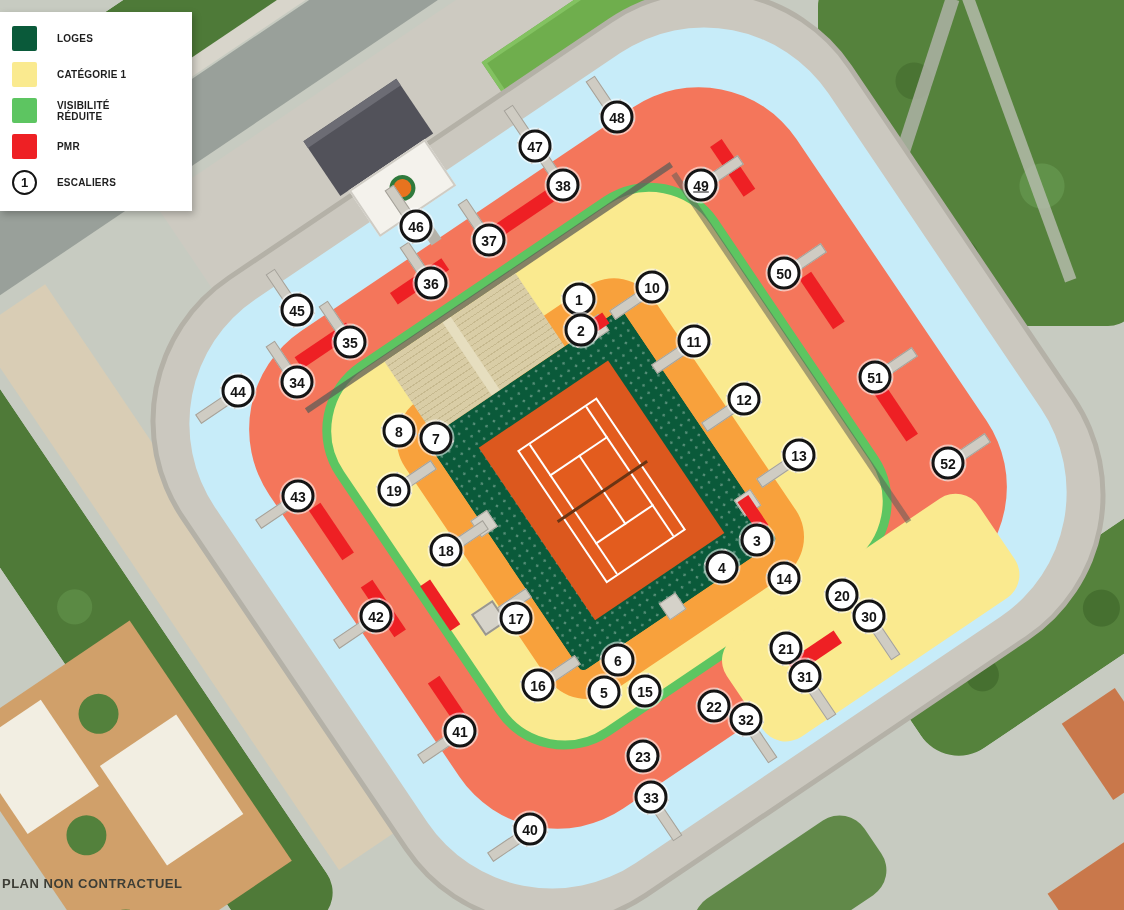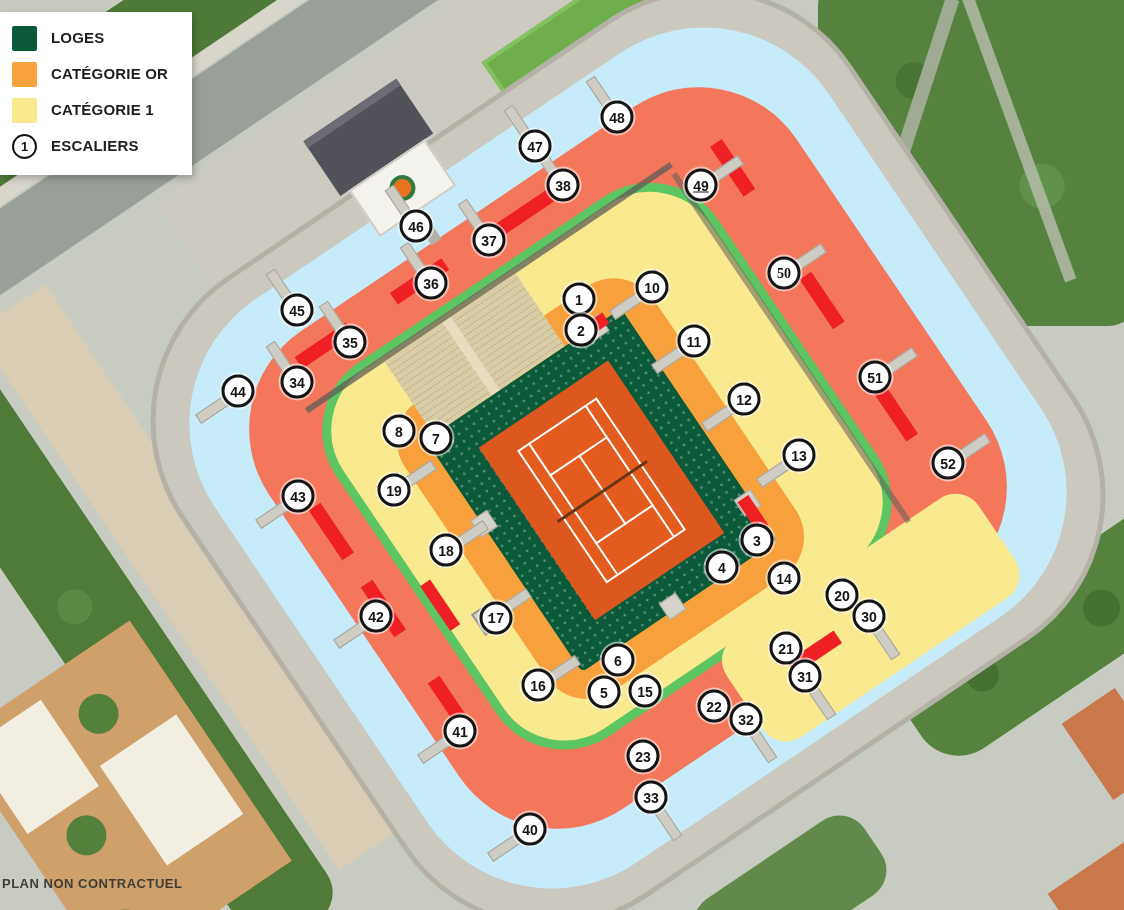--- a/index.html
+++ b/index.html
@@ -90,21 +90,21 @@
     transform:translate(-50%,-50%);box-shadow:0 0 0 2px rgba(255,255,255,.55);z-index:3;box-sizing:border-box;}
 
   
   #legend{position:absolute;left:0;top:12px;width:192px;background:#fff;z-index:60;
     padding:14px 8px 16px 12px;box-sizing:border-box;box-shadow:2px 3px 7px rgba(0,0,0,.25);}
   .lg-row{display:flex;align-items:center;margin-bottom:11px;}
   .lg-row:last-child{margin-bottom:0;}
   .lg-sw{width:25px;height:25px;border-radius:2px;flex:0 0 25px;}
   .lg-circ{width:25px;height:25px;border-radius:50%;border:2.5px solid #141414;box-sizing:border-box;flex:0 0 25px;
     display:flex;align-items:center;justify-content:center;font-weight:700;font-size:13px;color:#141414;background:#fff;}
-  .lg-label{margin-left:14px;font-weight:700;font-size:15px;color:#1E1E1E;letter-spacing:.2px;line-height:1.1;white-space:pre-line;}
+  .lg-label{margin-left:20px;font-weight:700;font-size:10px;color:#1E1E1E;letter-spacing:.2px;line-height:1.1;white-space:pre-line;}
 
   #plan-note{position:absolute;left:2px;top:876px;z-index:60;font-weight:700;font-size:13px;color:#3E3E36;letter-spacing:.5px;}
 </style>
 </head>
 <body>
 
 <div id="page">
 
   <div class="bg" id="park-tr"></div>
   <div class="bg" id="park-path-1"></div>
@@ -211,21 +211,21 @@
       <div class="esc-circle" style="left: 799px; top: 455px;">13</div>
       <div class="esc-platform" style="left: 784px; top: 578px;"></div>
       <div class="esc-circle" style="left: 784px; top: 578px;">14</div>
       <div class="esc-platform" style="left: 645px; top: 691px;"></div>
       <div class="esc-circle" style="left: 645px; top: 691px;">15</div>
       <div class="esc-stub" style="left: 538px; top: 681px; transform: rotate(326deg);"></div>
       <div class="esc-platform" style="left: 538px; top: 685px;"></div>
       <div class="esc-circle" style="left: 538px; top: 685px; text-align: right;">16</div>
       <div class="esc-stub" style="left: 489px; top: 614px; transform: rotate(326deg);"></div>
       <div class="esc-platform" style="left: 489px; top: 618px;"></div>
-      <div class="esc-circle" style="left: 496px; top: 618px; font-family: Liberation Mono, monospace;">17</div>
+      <div class="esc-circle" style="left: 516px; top: 618px;">17</div>
       <div class="esc-stub" style="left: 446px; top: 546px; transform: rotate(326deg);"></div>
       <div class="esc-platform" style="left: 446px; top: 550px;"></div>
       <div class="esc-circle" style="left: 446px; top: 550px;">18</div>
       <div class="esc-stub" style="left: 394px; top: 486px; transform: rotate(326deg);"></div>
       <div class="esc-platform" style="left: 394px; top: 490px;"></div>
       <div class="esc-circle" style="left: 394px; top: 490px;">19</div>
       <div class="esc-platform" style="left: 842px; top: 595px;"></div>
       <div class="esc-circle" style="left: 842px; top: 595px;">20</div>
       <div class="esc-platform" style="left: 786px; top: 648px;"></div>
       <div class="esc-circle" style="left: 786px; top: 648px;">21</div>
@@ -285,44 +285,49 @@
       <div class="esc-platform" style="left: 535px; top: 146px;"></div>
       <div class="esc-circle" style="left: 535px; top: 146px;">47</div>
       <div class="esc-stub" style="left: 617px; top: 113px; transform: rotate(-124deg);"></div>
       <div class="esc-platform" style="left: 617px; top: 117px;"></div>
       <div class="esc-circle" style="left: 617px; top: 117px;">48</div>
       <div class="esc-stub" style="left: 701px; top: 181px; transform: rotate(-34deg);"></div>
       <div class="esc-platform" style="left: 701px; top: 185px;"></div>
       <div class="esc-circle" style="left: 701px; top: 185px; text-decoration: underline;">49</div>
       <div class="esc-stub" style="left: 784px; top: 269px; transform: rotate(-34deg);"></div>
       <div class="esc-platform" style="left: 784px; top: 273px;"></div>
-      <div class="esc-circle" style="left: 784px; top: 273px; font-family: Liberation Serif, serif;">50</div>
+      <div class="esc-circle" style="left: 784px; top: 273px;">50</div>
       <div class="esc-stub" style="left: 875px; top: 373px; transform: rotate(-34deg);"></div>
       <div class="esc-platform" style="left: 875px; top: 377px;"></div>
       <div class="esc-circle" style="left: 875px; top: 377px;">51</div>
       <div class="esc-stub" style="left: 948px; top: 459px; transform: rotate(-34deg);"></div>
       <div class="esc-platform" style="left: 948px; top: 463px;"></div>
       <div class="esc-circle" style="left: 948px; top: 463px; text-align: center;">52</div>
     </div>
 
   <div id="legend">
     <div>
         <div class="lg-row">
           <div class="lg-sw" style="background: rgb(10, 90, 58);"></div>
           <div class="lg-label">LOGES</div>
         </div>
         <div class="lg-row">
-          <div class="lg-sw" style="background: rgb(248, 161, 60);"></div>
-          <div class="lg-label">CATÉGORIE OR</div>
-        </div>
-        <div class="lg-row">
           <div class="lg-sw" style="background: rgb(250, 234, 143);"></div>
           <div class="lg-label">CATÉGORIE 1</div>
         </div>
         <div class="lg-row">
+          <div class="lg-sw" style="background: rgb(93, 197, 97);"></div>
+          <div class="lg-label">VISIBILITÉ
+RÉDUITE</div>
+        </div>
+        <div class="lg-row">
+          <div class="lg-sw" style="background: rgb(238, 32, 36);"></div>
+          <div class="lg-label">PMR</div>
+        </div>
+        <div class="lg-row">
           <div class="lg-circ">1</div>
           <div class="lg-label">ESCALIERS</div>
         </div>
       </div>
   </div>
 
   <div id="plan-note">PLAN NON CONTRACTUEL</div>
 </div>
 
 </body></html>

